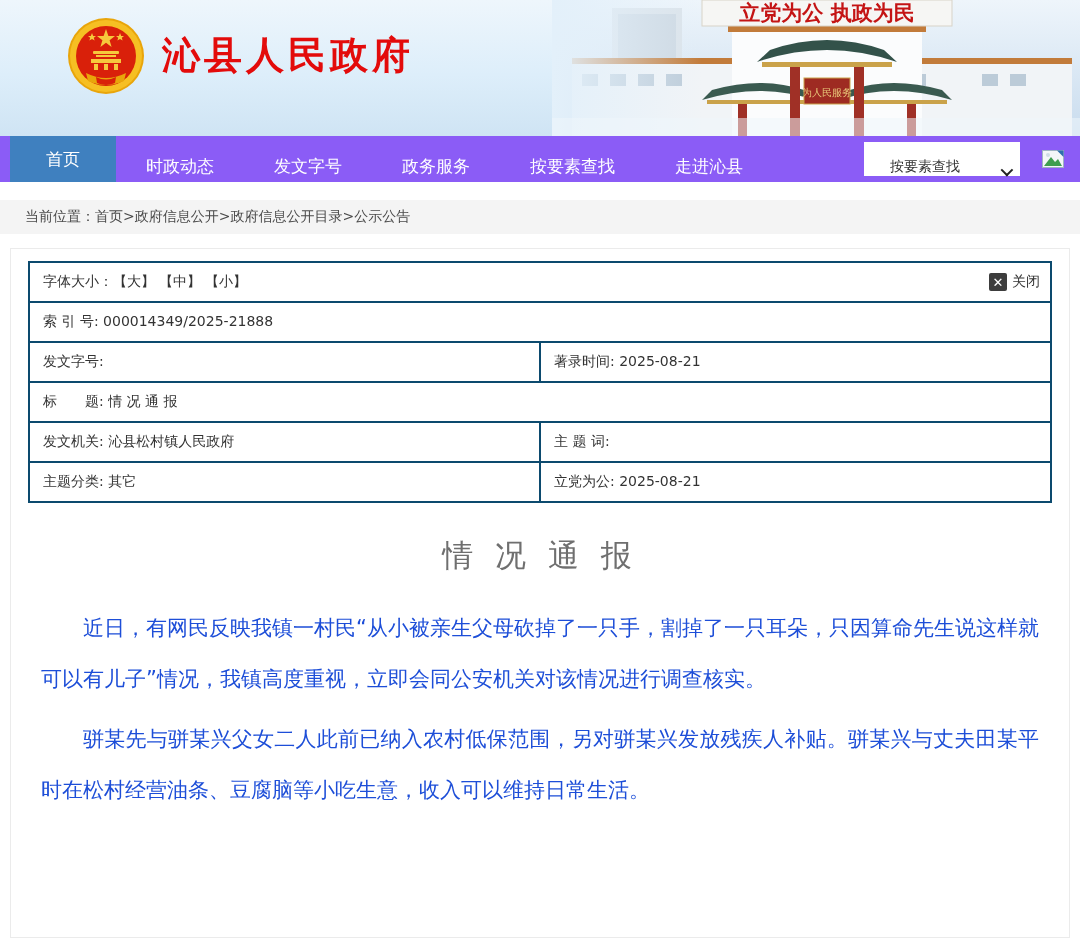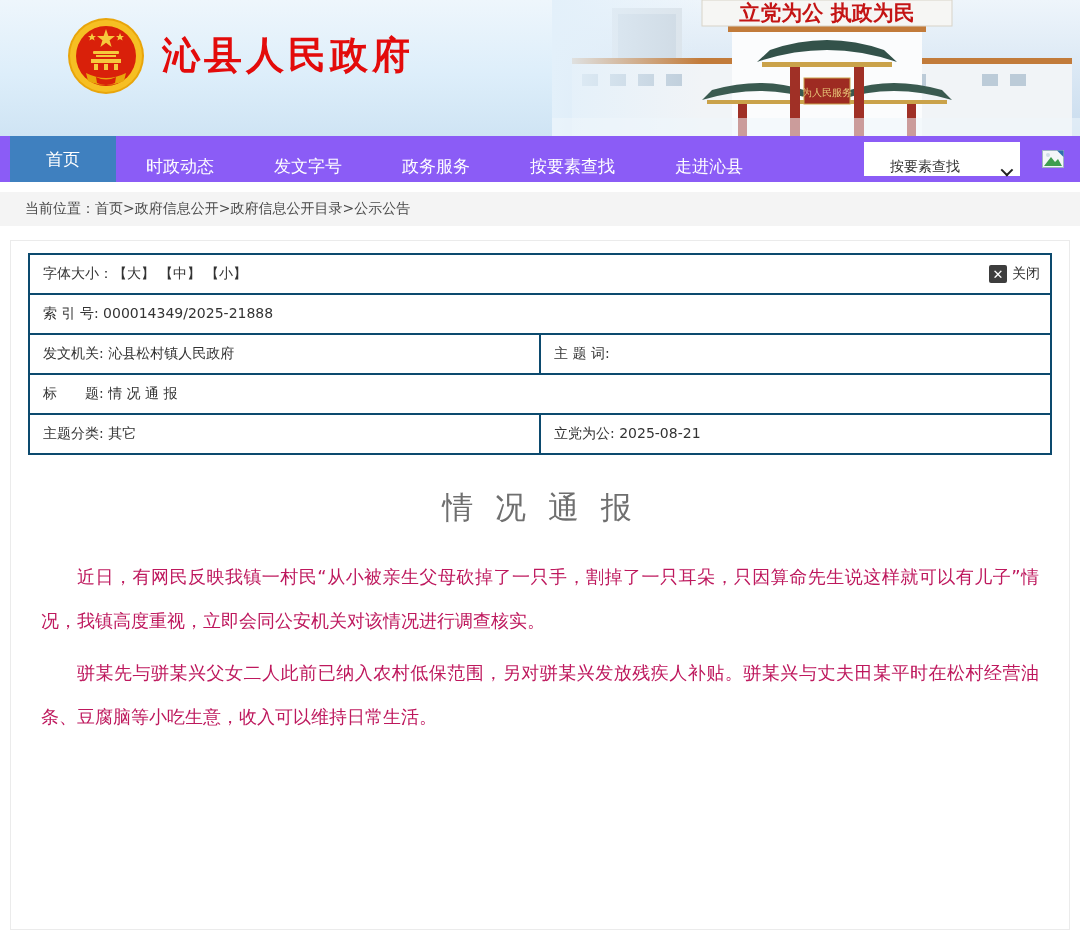--- a/index.html
+++ b/index.html
@@ -21,21 +21,21 @@
   .nav-item.active { background:#3f80bf; padding:0 36px; }
   .nav-right { margin-left:auto; display:flex; align-items:center; padding-right:16px; }
   .search-select { width:156px; height:34px; background:#fff; border:none; display:flex;
     align-items:flex-end; justify-content:space-between; padding:0 10px 0 26px;
     font-size:14px; color:#333; cursor:pointer; }
   .chevron { width:9px; height:9px; border-right:2px solid #222; border-bottom:2px solid #222;
     transform:rotate(45deg) translateY(-2px); }
   .img-icon { width:22px; height:18px; margin-left:22px; }
 
   
-  .crumb-bar { margin-top:10px; height:34px; background:#f4f4f4; display:flex; align-items:center;
+  .crumb-bar { margin-top:18px; height:34px; background:#f4f4f4; display:flex; align-items:center;
     padding-left:25px; font-size:14px; color:#4a4a4a; }
   .crumb-path { color:#4a4a4a; cursor:pointer; }
 
   
   .container { margin:14px 10px 0; border:1px solid #ebebeb; background:#fff;
     min-height:690px; padding:12px 17px 30px; }
 
   table.meta { width:100%; border-collapse:collapse; table-layout:fixed; }
   table.meta td { border:2px solid #0c4a6e; height:40px; padding-left:13px;
     font-size:14px; color:#333; vertical-align:middle; }
@@ -47,21 +47,21 @@
   .close-icon { width:18px; height:18px; background:#3d3d3d; color:#fff; border-radius:2px;
     display:inline-flex; align-items:center; justify-content:center;
     font-size:13px; font-weight:bold; margin-right:5px; }
   .lbl { color:#333; }
   .val { color:#333; }
 
   
   .article-title { text-align:center; color:#6f6f6f; font-size:31px; letter-spacing:6px;
     margin-top:32px; font-weight:normal; }
   .article-body { margin-top:26px; padding:0 13px; }
-  .article-body p { font-size:18px; color:#be185d; line-height:2.45; text-indent:2em;
+  .article-body p { font-size:21px; color:#1d4ed8; line-height:2.45; text-indent:2em;
     text-align:justify; margin-bottom:8px; }
 </style>
 </head>
 <body>
 
 <div class="header">
   <div class="logo-area">
     <svg class="emblem" viewBox="0 0 80 86">
       <circle cx="40" cy="43" r="38" fill="#e9a50a"></circle>
       <circle cx="40" cy="43" r="36" fill="#f6bf23"></circle>
@@ -175,32 +175,42 @@
       </td>
     </tr>
     <tr>
       <td colspan="2">
         <span class="lbl">索 引 号:</span>
         <span class="val">000014349/2025-21888</span>
       </td>
     </tr>
     <tr>
       <td class="half-l">
+        <span class="lbl">发文字号:</span>
+        <span class="val"></span>
+      </td>
+      <td>
+        <span class="lbl">著录时间:</span>
+        <span class="val">2025-08-21</span>
+      </td>
+    </tr>
+    <tr>
+      <td colspan="2">
+        <span class="lbl">标　　题:</span>
+        <span class="val">情 况 通 报</span>
+      </td>
+    </tr>
+    <tr>
+      <td class="half-l">
         <span class="lbl">发文机关:</span>
         <span class="val">沁县松村镇人民政府</span>
       </td>
       <td>
         <span class="lbl">主 题 词:</span>
         <span class="val"></span>
-      </td>
-    </tr>
-    <tr>
-      <td colspan="2">
-        <span class="lbl">标　　题:</span>
-        <span class="val">情 况 通 报</span>
       </td>
     </tr>
     <tr>
       <td class="half-l">
         <span class="lbl">主题分类:</span>
         <span class="val">其它</span>
       </td>
       <td>
         <span class="lbl">立党为公:</span>
         <span class="val">2025-08-21</span>

